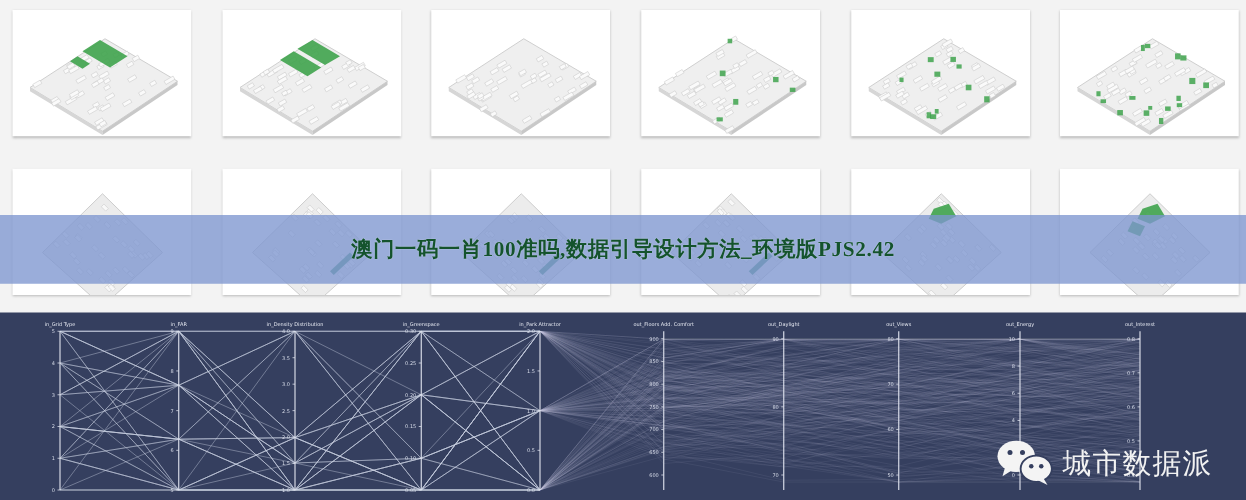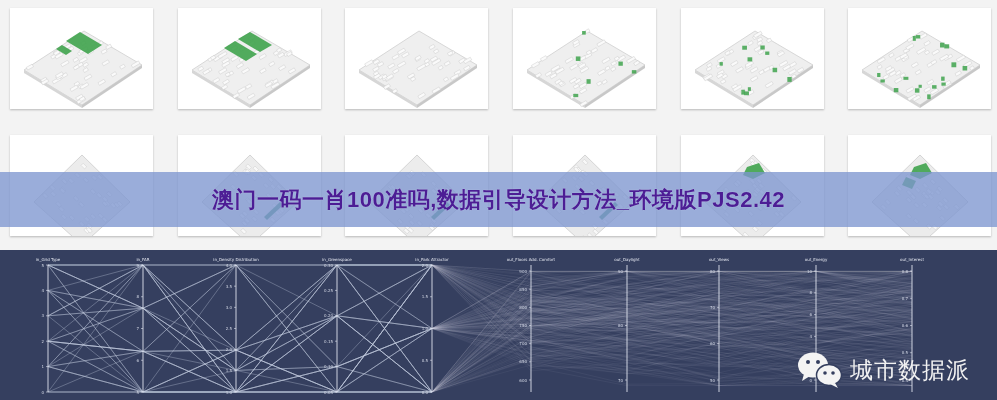--- a/index.html
+++ b/index.html
@@ -1,21 +1,21 @@
 <!DOCTYPE html>
 <html><head>
 <meta charset="utf-8">
 <style>
   html, body { margin:0; padding:0; }
   body { width:997px; height:400px; position:relative; overflow:hidden; background:#f3f3f3; font-family:"DejaVu Sans", sans-serif; }
   .gallery { position:absolute; left:0; top:0; width:997px; height:250px; background:#f3f3f3; }
   .card { position:absolute; width:143px; height:101px; background:#fff; box-shadow:0 1px 2px rgba(0,0,0,0.25); overflow:hidden; }
   .card svg { position:absolute; left:0; top:0; }
   .banner { position:absolute; left:0; top:172px; width:997px; height:55px; background:rgba(125,150,208,0.78); display:flex; align-items:center; justify-content:center; }
-  .banner-title { color:#4c1d95; font-weight:bold; font-size:22px; letter-spacing:0.5px; text-shadow:0 0 1px rgba(255,255,255,0.6); font-family:Liberation Sans, sans-serif; }
+  .banner-title { color:#14532d; font-weight:bold; font-size:17px; letter-spacing:0.5px; text-shadow:0 0 1px rgba(255,255,255,0.6); font-family:Liberation Serif, serif; }
   .chart { position:absolute; left:0; top:250px; width:997px; height:150px; background:#353f5f; }
   .chart svg { position:absolute; left:0; top:0; }
   .axis-label { font-size:4px; fill:#e6e9f2; font-family:"DejaVu Sans", sans-serif; }
   .tick { font-size:4px; fill:#d6dbe8; font-family:"DejaVu Sans", sans-serif; }
   .watermark { position:absolute; left:796px; top:348px; height:44px; display:flex; align-items:center;text-align:right; }
   .wm-text { color:#f2f2f2; font-size:23px; margin-left:6px; letter-spacing:1px; font-family:"DejaVu Sans", sans-serif; }
 </style>
 </head>
 <body>
 

